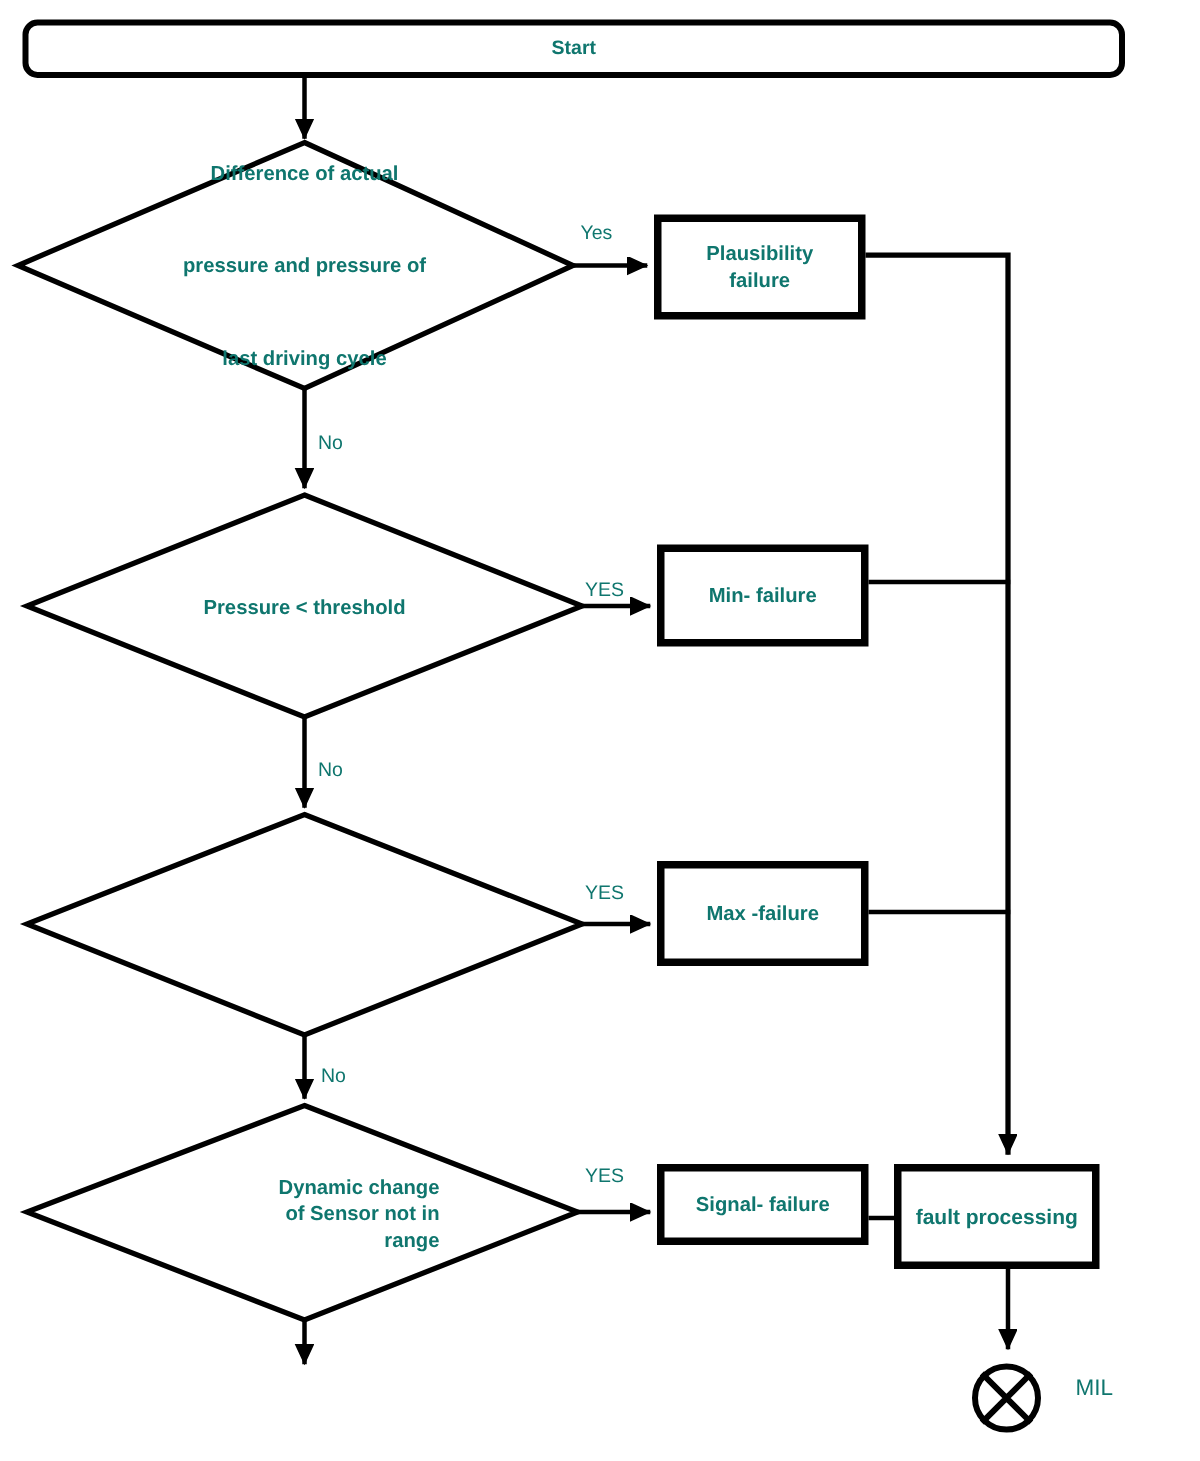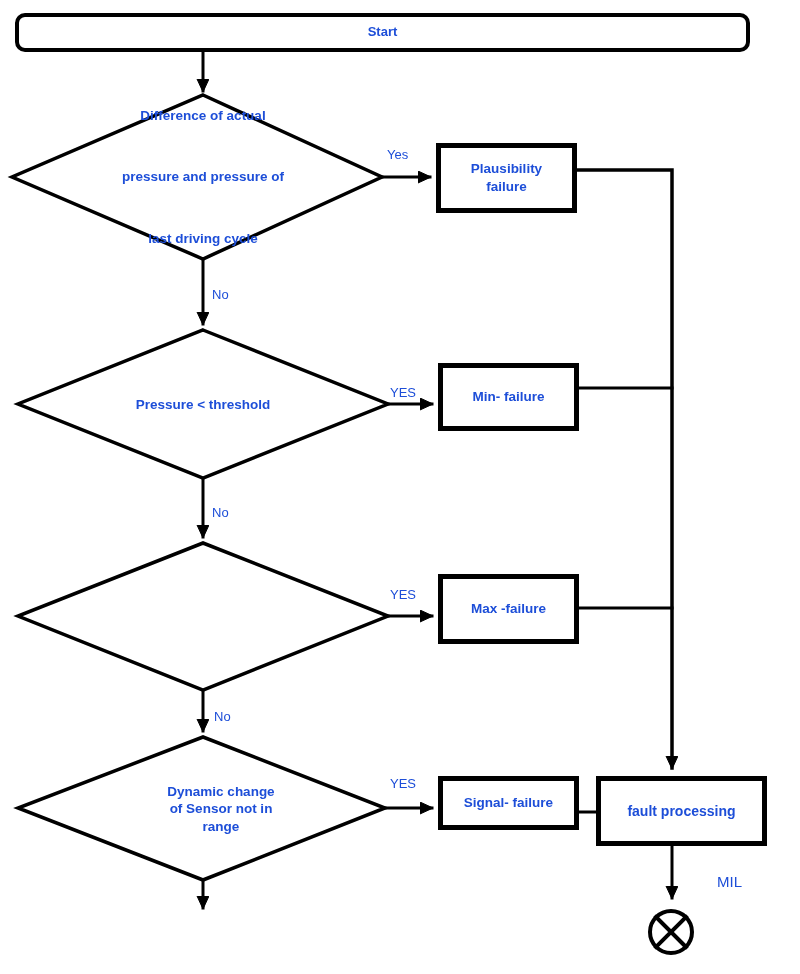--- a/index.html
+++ b/index.html
@@ -1,18 +1,18 @@
 <!DOCTYPE html>
 <html><head>
 <meta charset="utf-8">
 <style>
   html,body{margin:0;padding:0;background:#ffffff;}
   .canvas{
     position:relative;width:800px;height:974px;background:#ffffff;
-    font-family:"Liberation Sans",sans-serif;color:#1d4ed8;overflow:hidden;
+    font-family:"Liberation Sans",sans-serif;color:#0f766e;overflow:hidden;
   }
   .wires{position:absolute;left:0;top:0;width:800px;height:974px;}
   .wires path,.wires polygon,.wires line,.wires circle{stroke:#000;stroke-linecap:square;}
   .wires .wire{fill:none;stroke-width:3;}
   .wires .bus{fill:none;stroke-width:3.5;}
   .wires polygon{fill:#ffffff;stroke-width:3.5;stroke-linejoin:miter;}
   .wires .lamp{fill:#ffffff;stroke-width:4;}
   .wires .lampx{fill:none;stroke-width:4;}
   .node{
     position:absolute;box-sizing:border-box;background:#ffffff;border:5px solid #000;
@@ -20,38 +20,38 @@
     font-weight:bold;font-size:13.5px;line-height:1.3;text-align:center;
   }
   .rounded{border-width:4px;border-radius:12px;}
   .start{left:15px;top:13px;width:735px;height:39px;font-size:13px;border-radius:10px;}
   .end{left:137px;top:915px;width:124px;height:44px;font-size:14px;border-radius:14px;}
   .abox{width:141px;}
   .plausibility{left:436px;top:143px;height:70px;}
   .minbox{left:438px;top:363px;height:68px;}
   .maxbox{left:438px;top:574px;height:70px;}
   .signalbox{left:438px;top:776px;height:54px;}
-  .faultbox{left:596px;top:776px;width:171px;height:70px;font-size:14px;}
+  .faultbox{left:596px;top:776px;width:137px;height:70px;font-size:14px;}
   .dtext{
     position:absolute;display:flex;flex-direction:column;align-items:center;justify-content:center;
     font-weight:bold;font-size:13.5px;line-height:1.28;text-align:center;
   }
   .d1text{left:93px;top:141px;width:220px;height:72px;gap:44px;}
   .d2text{left:103px;top:394px;width:200px;height:22px;}
   .d3text{left:103px;top:606px;width:200px;height:22px;}
-  .d4text{left:131px;top:772px;width:180px;height:74px;}
+  .d4text{left:113px;top:772px;width:180px;height:74px;align-items:flex-end;}
   .blabel{position:absolute;font-weight:normal;font-size:13px;line-height:1;}
   .yes1{left:387px;top:148px;}
   .no1{left:212px;top:288px;}
   .yes2{left:390px;top:386px;}
   .no2{left:212px;top:506px;}
   .yes3{left:390px;top:588px;}
   .no3{left:214px;top:710px;}
   .yes4{left:390px;top:777px;}
-  .millabel{left:717px;top:874px;font-size:15px;}
+  .millabel{left:717px;top:918px;font-size:15px;}
 </style>
 </head>
 <body>
 
 <div class="canvas">
 
   <svg class="wires" viewBox="0 0 800 974" aria-hidden="true">
     <defs>
       <marker id="arr" markerUnits="userSpaceOnUse" markerWidth="18" markerHeight="16" refX="12" refY="6" orient="auto">
         <path d="M0,0 L13,6 L0,12 Z" stroke="none" fill="#000"></path>

